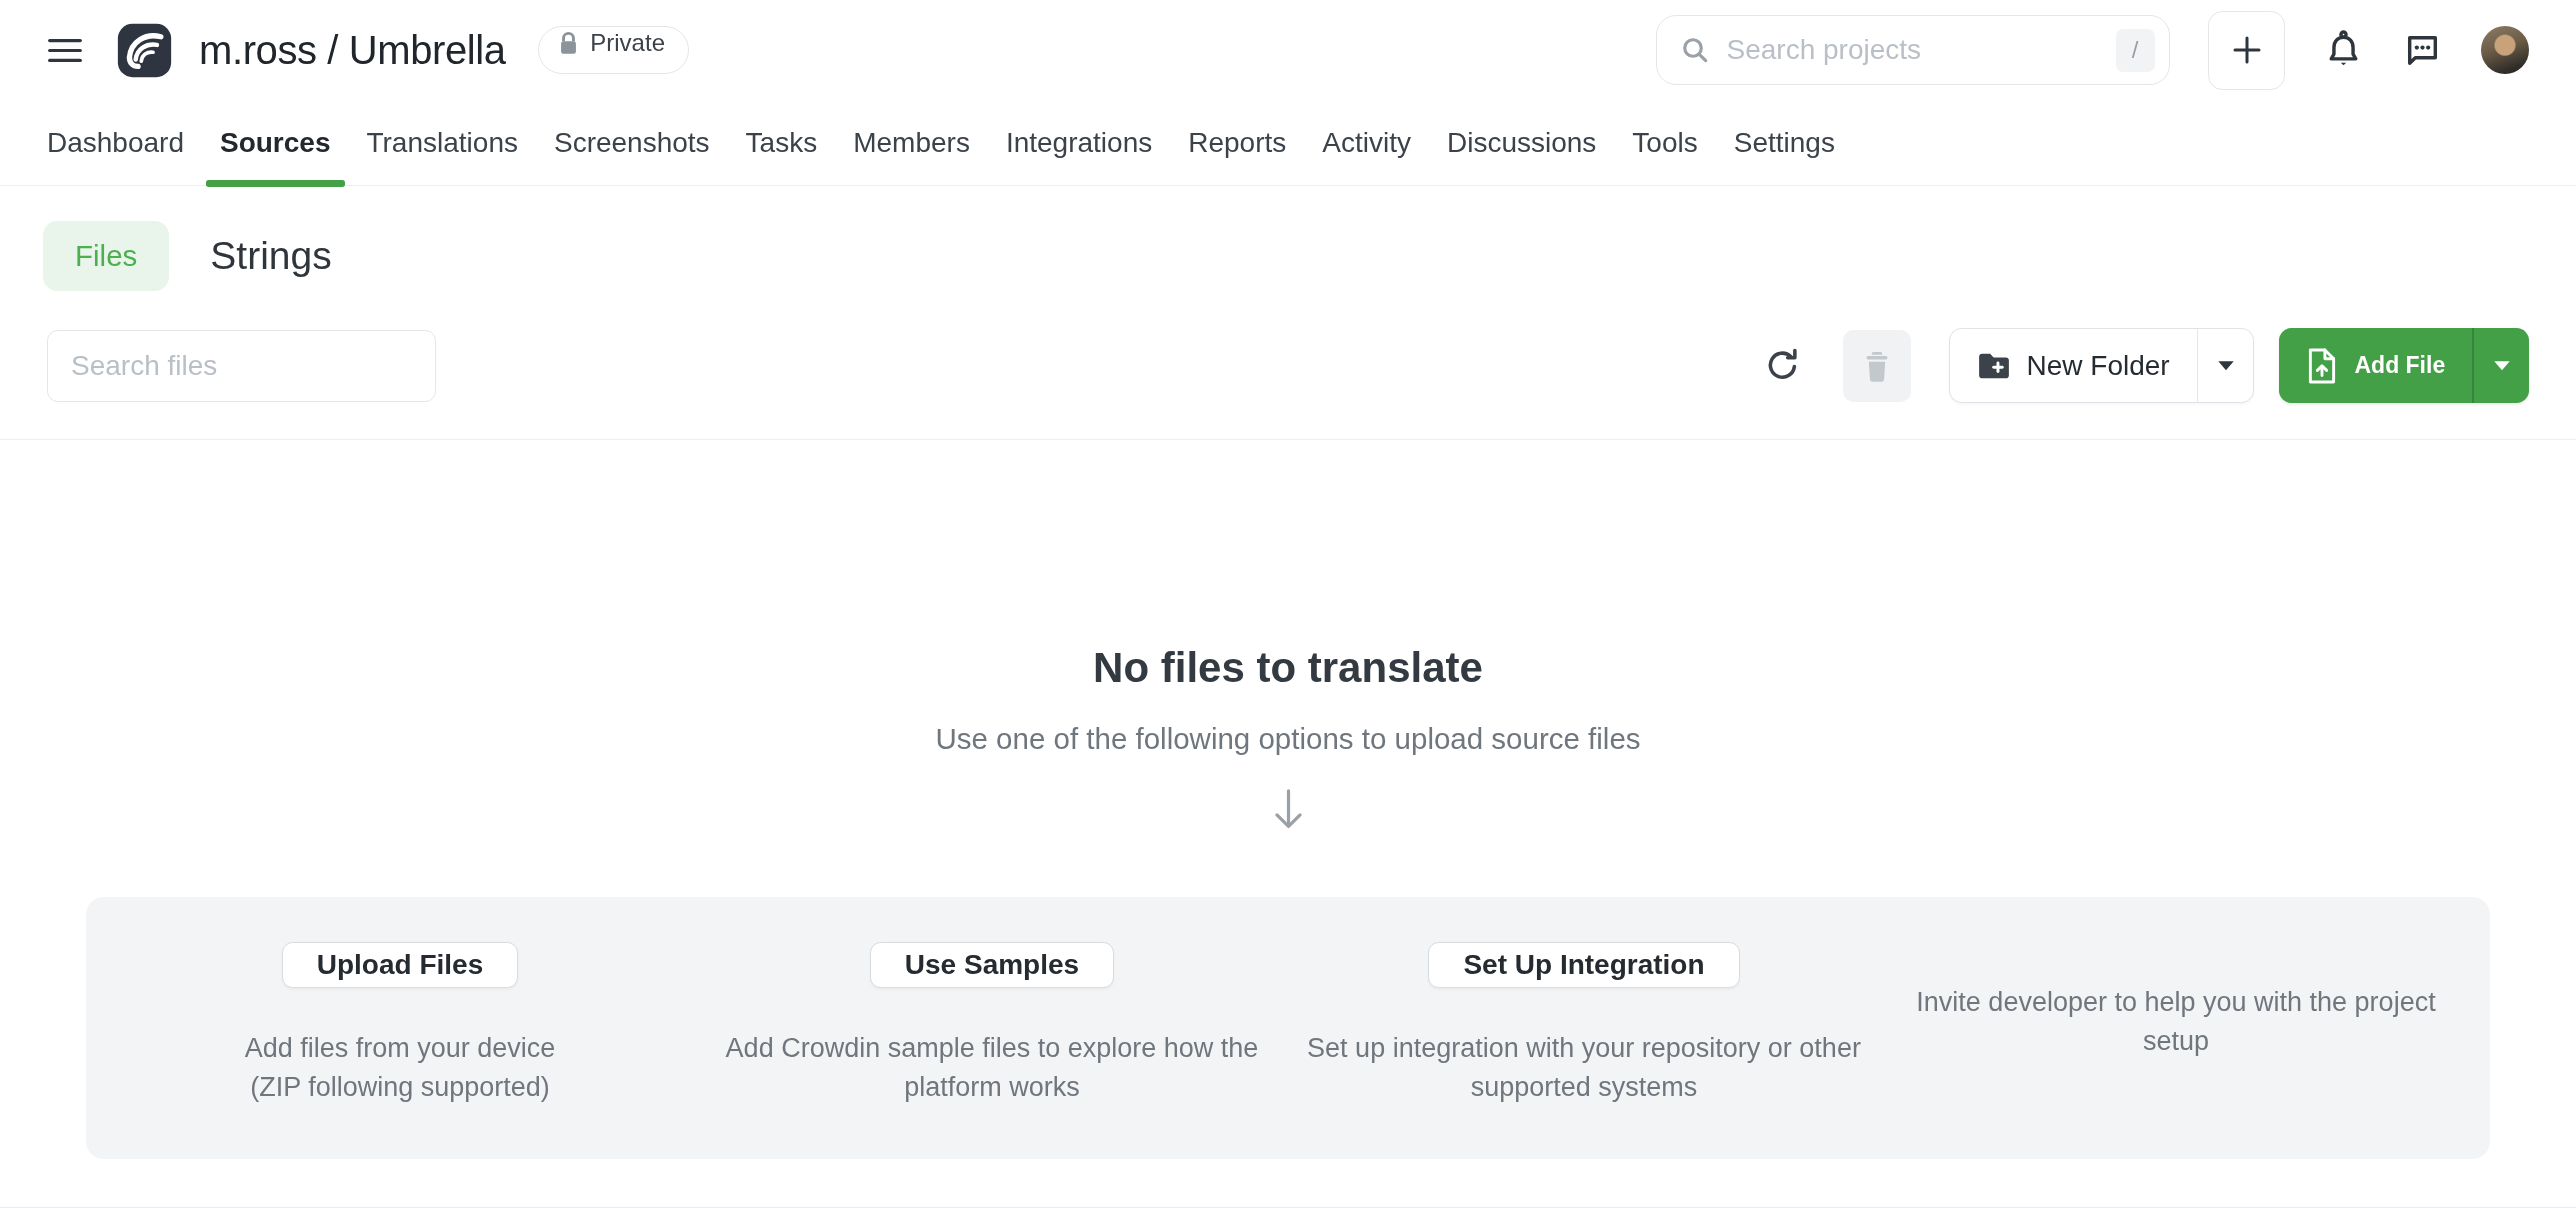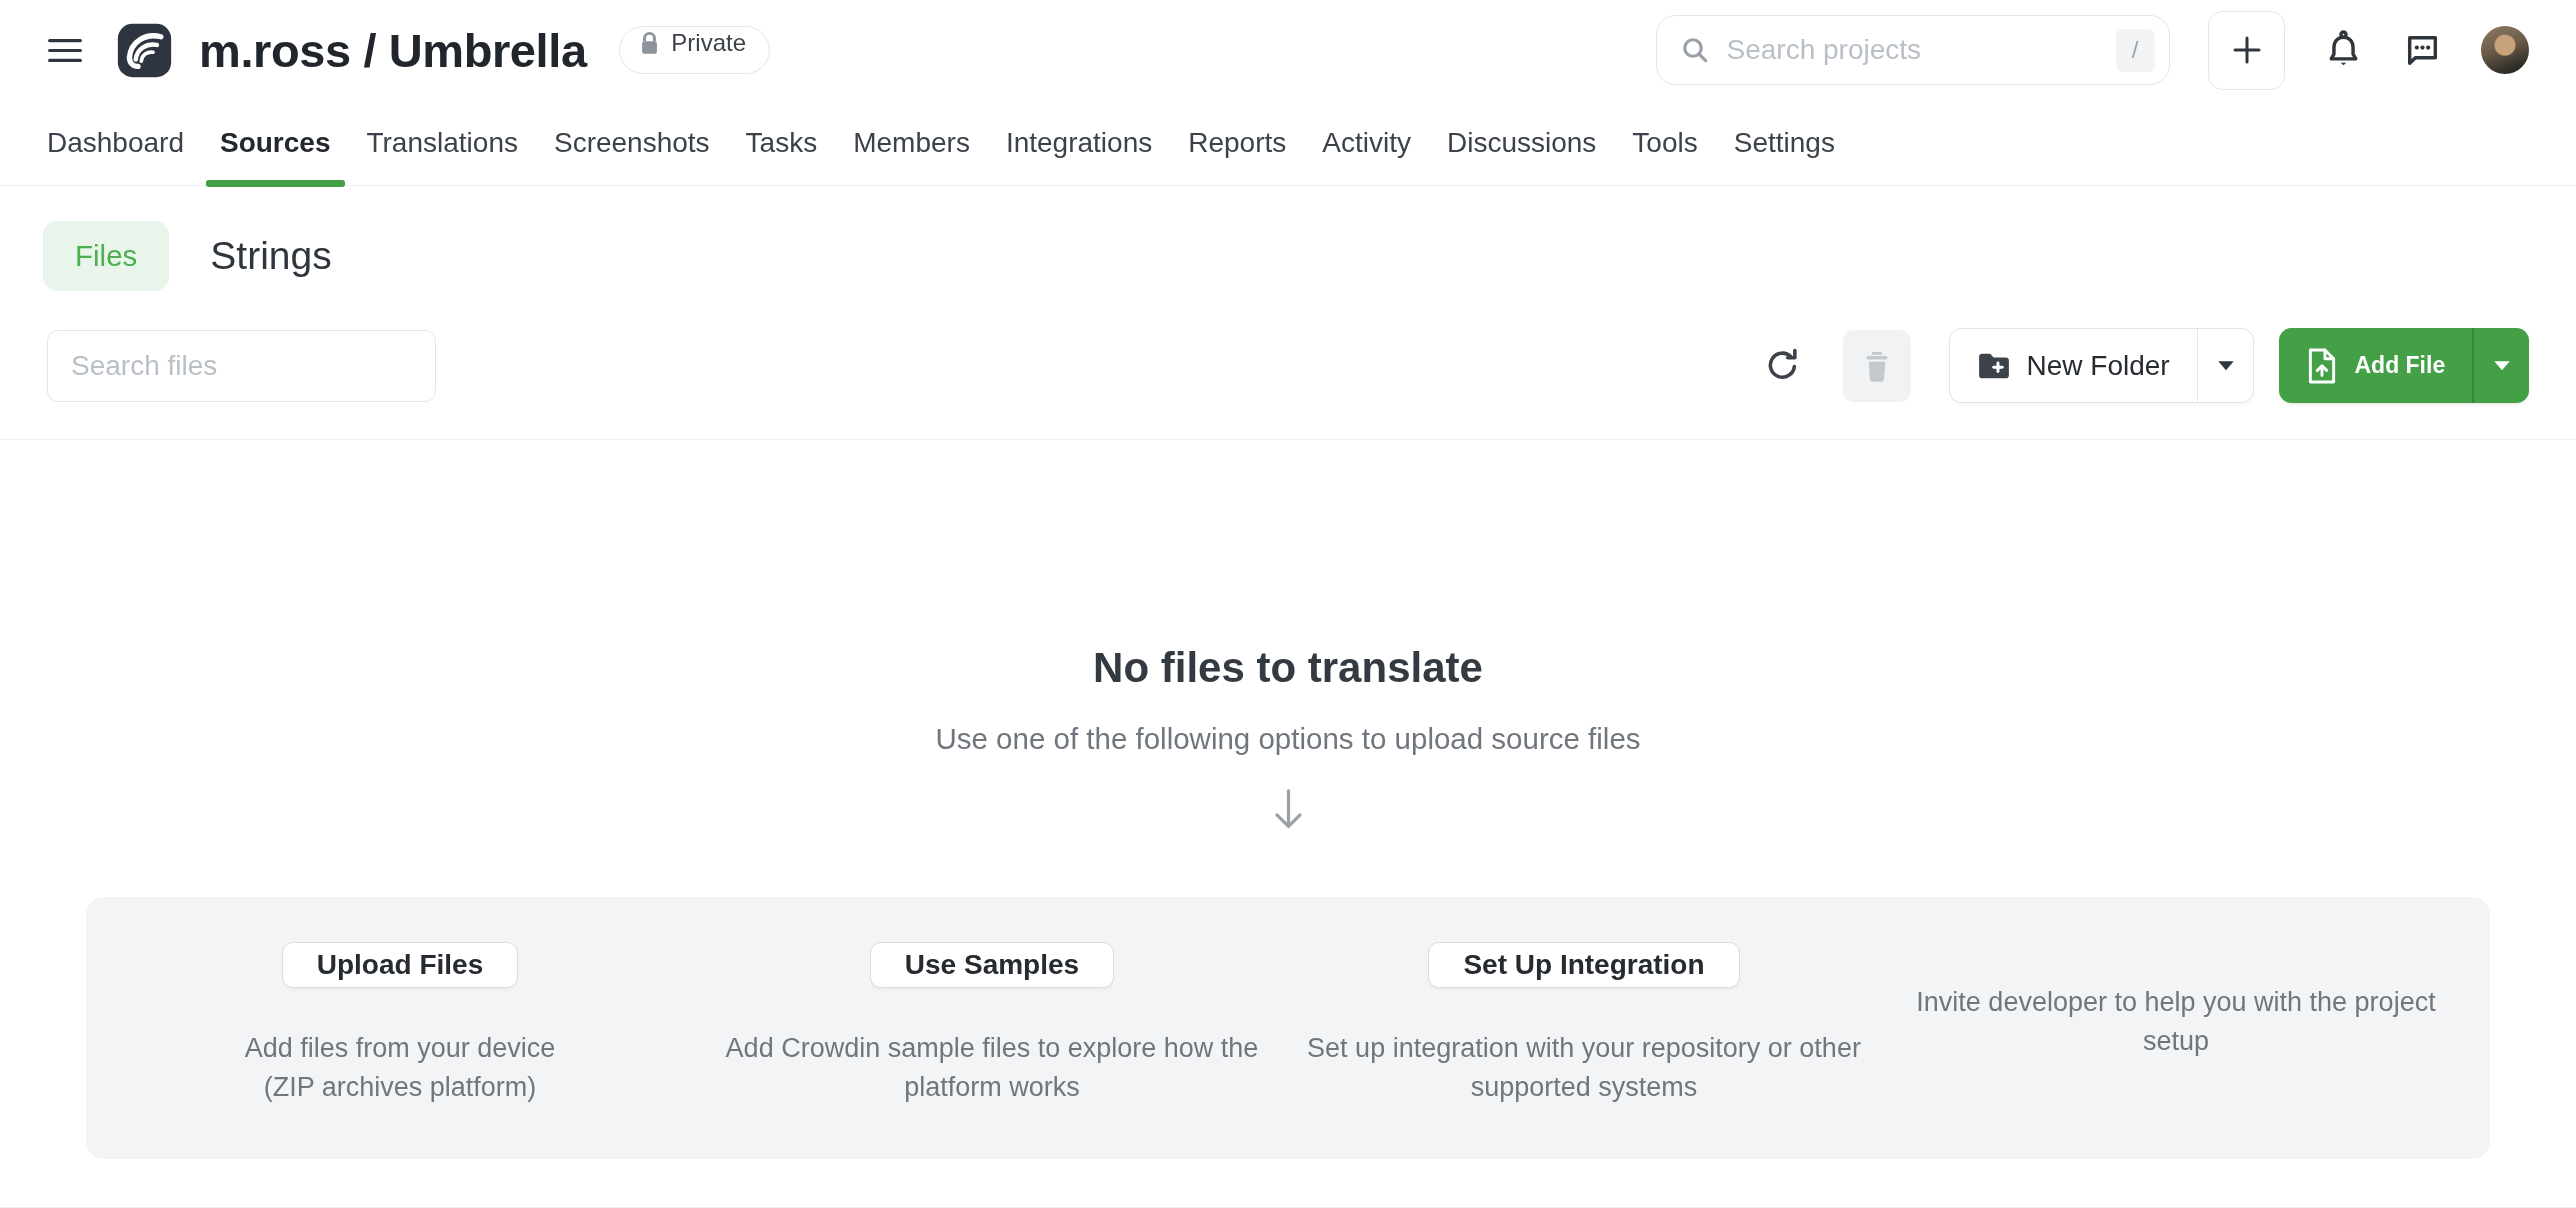--- a/index.html
+++ b/index.html
@@ -5,21 +5,21 @@
   * { margin:0; padding:0; box-sizing:border-box; }
   html,body { width:2576px; height:1208px; background:#ffffff; overflow:hidden; }
   body { font-family:"Liberation Sans","DejaVu Sans",sans-serif; color:#2f353c; position:relative; }
   button { font-family:inherit; background:none; border:none; cursor:pointer; color:inherit; }
   svg { display:block; }
 
   
   .topbar { height:100px; padding:0 47px; display:flex; align-items:center; }
   .hamburger { margin-right:34px; color:#2f353c; }
   .logo { width:55px; height:55px; margin-right:27px; flex:none; }
-  .project-title { font-size:47px; font-weight:700; letter-spacing:-0.4px; color:#21262c; white-space:nowrap; }
+  .project-title { font-size:40px; font-weight:400; letter-spacing:-0.4px; color:#21262c; white-space:nowrap; }
   .privacy-badge { margin-left:32px; height:48px; display:inline-flex; align-items:flex-end; gap:10.7px;
     padding:0 23px 16px 18px; border:1.8px solid #e4e6e9; border-radius:894px; font-size:24px; color:#3c424a; }
   .privacy-badge .lock { color:#8d939b; }
   .topbar-right { margin-left:auto; display:flex; align-items:center; gap:38px; }
   .search-box { width:514px; height:70px; border:1.8px solid #e4e6e9; border-radius:20px;
     display:flex; align-items:center; gap:16px; padding:0 14.3px 0 21.5px; background:#fff; }
   .search-box input { flex:1; border:none; outline:none; font-size:28px; color:#333; min-width:0; background:transparent; font-family:inherit; }
   .search-box input::placeholder { color:#b9bfc6; }
   .search-icon { color:#9aa1a8; flex:none; }
   .kbd-slash { min-width:39px; height:43px; background:#f2f3f5; border-radius:7.2px; color:#9aa1a8;
@@ -248,21 +248,21 @@
   <p class="empty-sub">Use one of the following options to upload source files</p>
   <svg class="down-arrow" width="41" height="47" viewBox="0 0 46 52" fill="none" stroke="currentColor" stroke-width="3.6" stroke-linecap="round" stroke-linejoin="round">
     <line x1="23" y1="5" x2="23" y2="44"></line>
     <path d="M10 32 L23 45 L36 32"></path>
   </svg>
 </section>
 
 <section class="options-panel">
   <div class="option-card">
     <button class="option-btn">Upload Files</button>
-    <p class="option-desc"><span>Add files from your device</span><br><span>(ZIP archives platform)</span></p>
+    <p class="option-desc"><span>Add files from your device</span><br><span>(ZIP following supported)</span></p>
   </div>
   <div class="option-card">
     <button class="option-btn">Use Samples</button>
     <p class="option-desc"><span>Add Crowdin sample files to explore how the</span><br><span>platform works</span></p>
   </div>
   <div class="option-card">
     <button class="option-btn">Set Up Integration</button>
     <p class="option-desc"><span>Set up integration with your repository or other</span><br><span>supported systems</span></p>
   </div>
   <div class="option-card">

